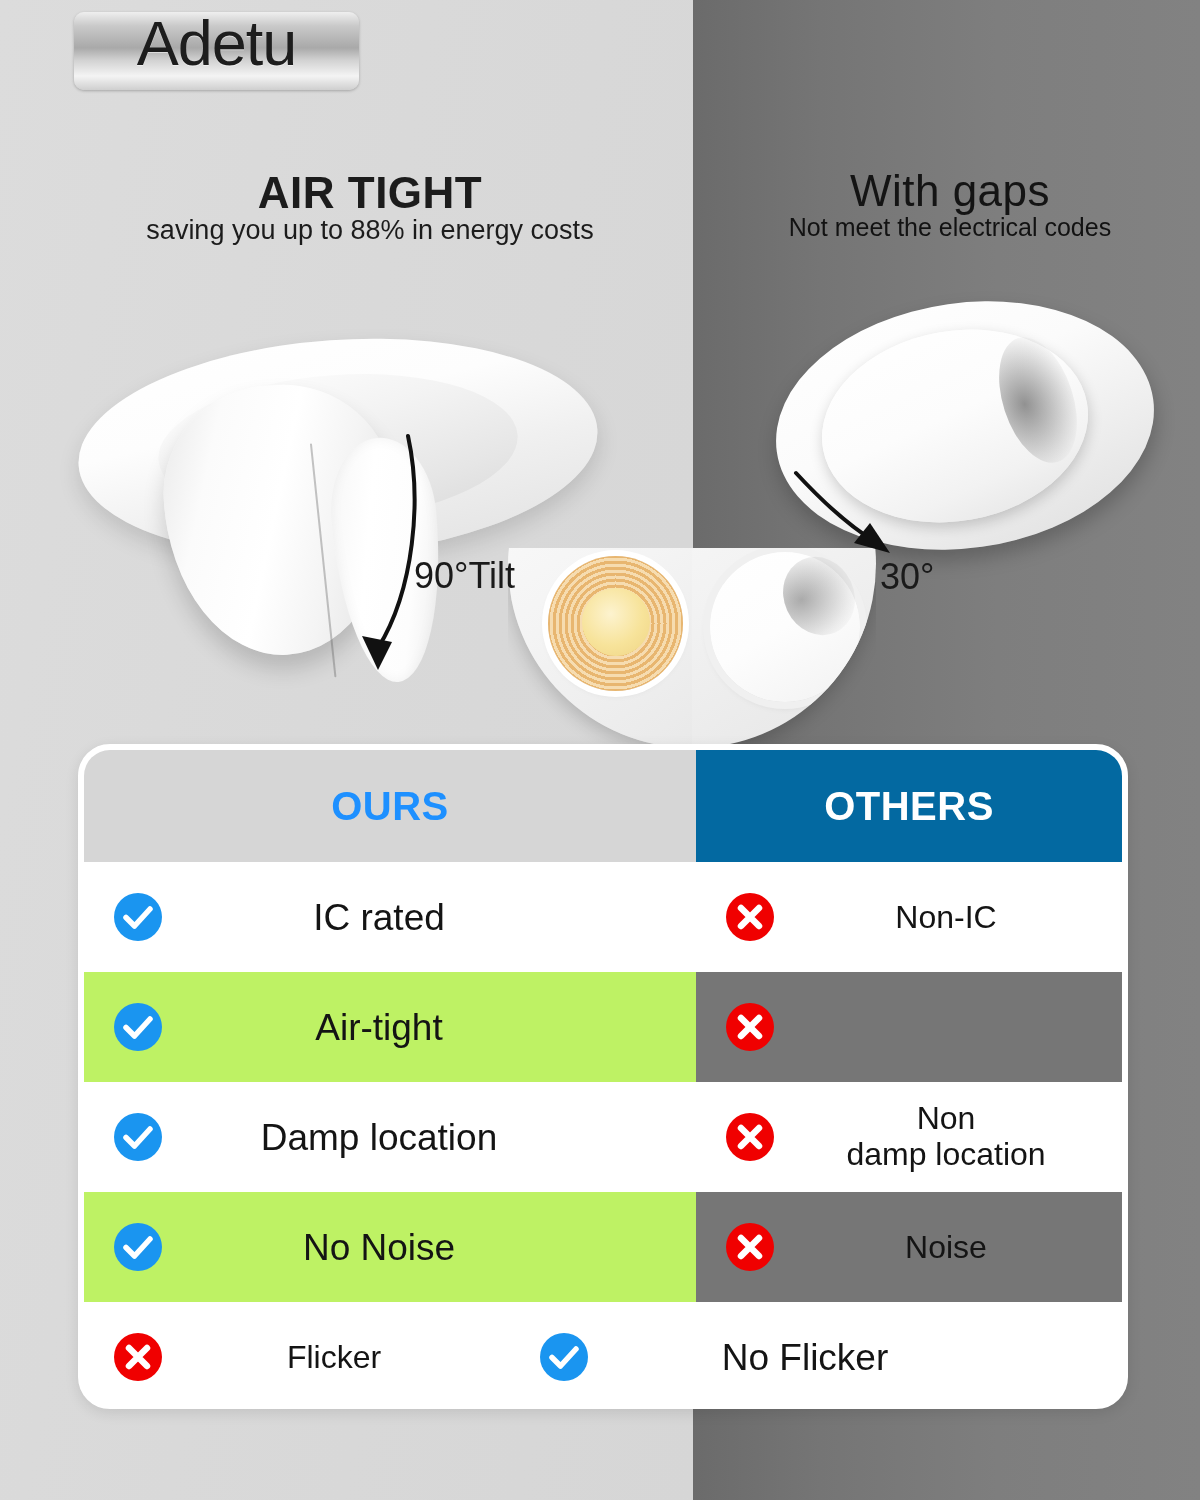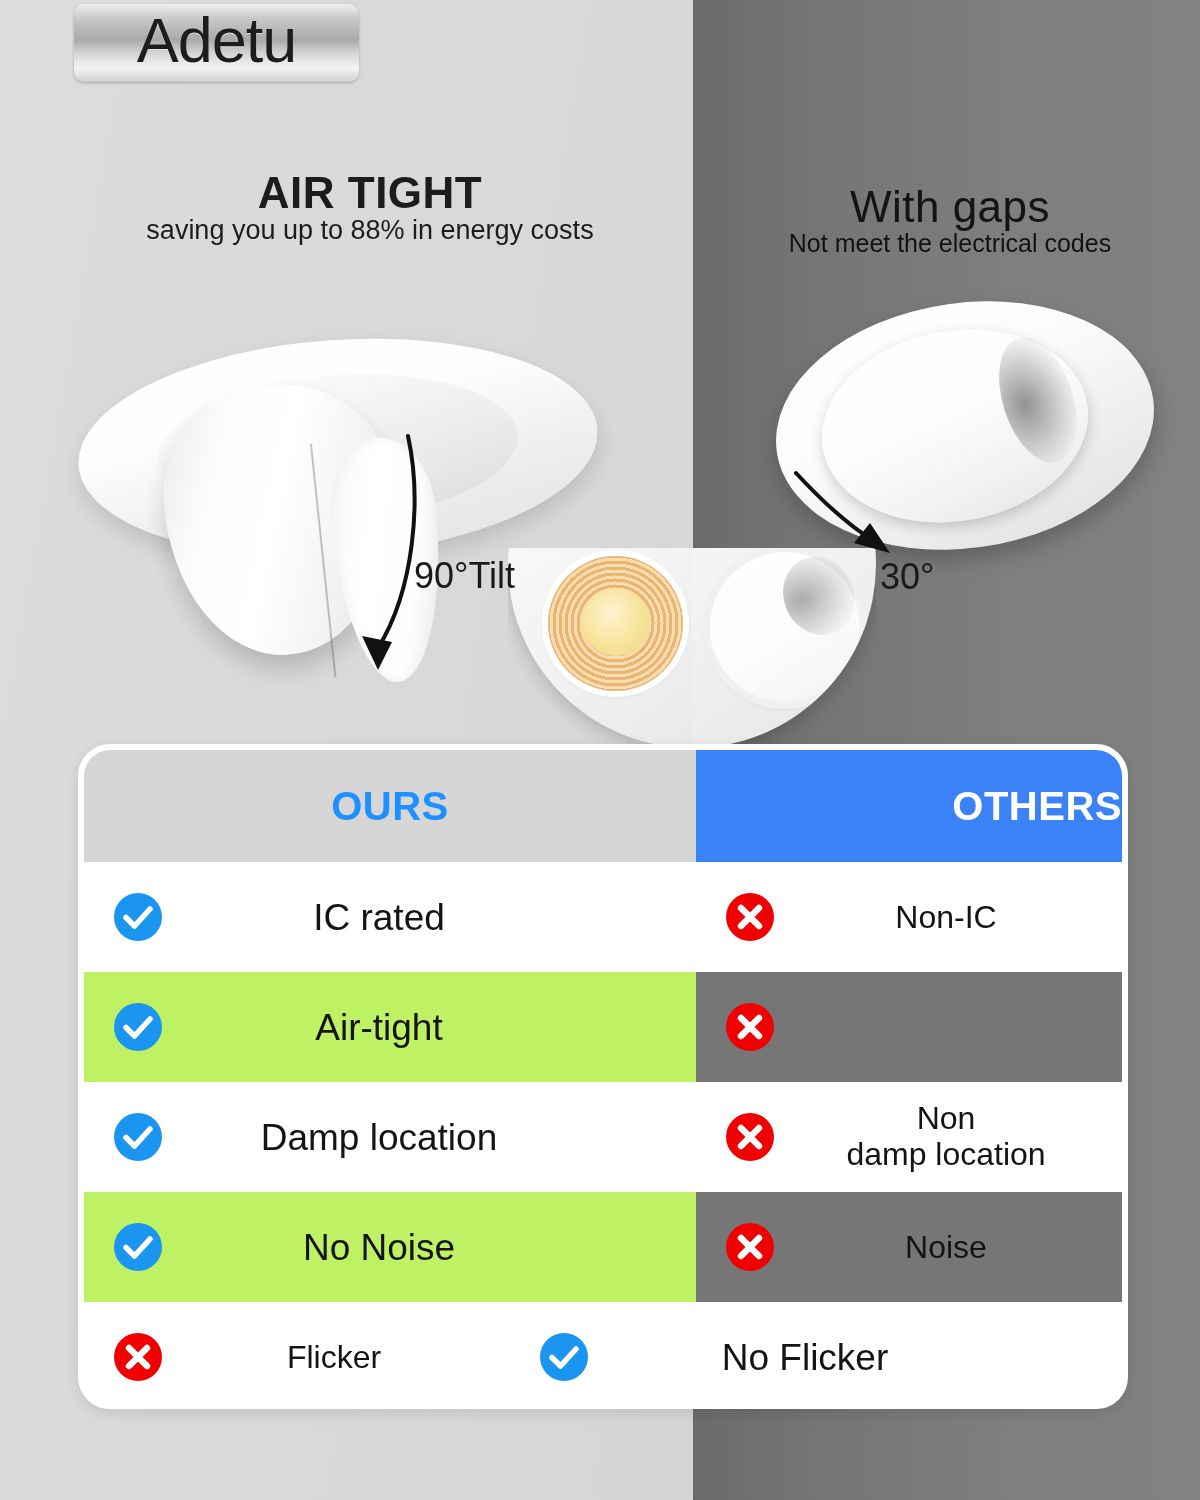--- a/index.html
+++ b/index.html
@@ -16,40 +16,40 @@
     position:absolute; left:0; top:0; width:693px; height:1500px;
     background:linear-gradient(100deg,#dcdcdc 0%,#d9d9d9 45%,#d6d6d6 100%);
   }
   #bg-right {
     position:absolute; left:693px; top:0; width:507px; height:1500px;
     background:linear-gradient(90deg,#6b6b6b 0%,#757575 25%,#7e7e7e 60%,#828282 100%);
   }
 
   
   #logo {
-    position:absolute; left:74px; top:4px; width:285px; height:78px;
+    position:absolute; left:74px; top:12px; width:285px; height:78px;
     border-radius:10px;
     background:linear-gradient(180deg,#efefef 0%,#c9c9c9 18%,#a9a9a9 46%,#d2d2d2 62%,#f4f4f4 82%,#cfcfcf 100%);
     box-shadow:0 1px 3px rgba(0,0,0,.25);
-    display:flex; align-items:center; justify-content:center;
+    display:flex; justify-content:center;
   }
   #logo-text {
     font-size:63px; font-weight:400; letter-spacing:-1px;
     color:#1d1d1d; line-height:1;
     text-shadow:0 1px 0 rgba(255,255,255,.5);
     padding-bottom:6px;
   }
 
   
   .head-block { position:absolute; text-align:center; }
   #head-left { left:60px; top:170px; width:620px; }
   #head-right { left:700px; top:168px; width:500px; }
 
   .head-title { font-size:44px; font-weight:700; color:#1c1c1c; letter-spacing:.5px; line-height:1.05; }
-  #head-right .head-title { font-weight:400; font-size:44px; color:#141414;margin-top:16px; }
+  #head-right .head-title { font-weight:400; font-size:44px; color:#141414; }
   .head-sub { font-size:27px; font-weight:400; color:#1c1c1c; line-height:1.1; }
   #head-right .head-sub { font-size:25px; color:#121212; }
 
   
   #prod-left { position:absolute; left:70px; top:330px; width:540px; height:360px; }
   .pl-trim {  
     position:absolute; left:8px; top:10px; width:520px; height:215px;
     border-radius:50%;
     background:linear-gradient(170deg,#ffffff 0%,#fdfdfd 35%,#f0f0f0 62%,#e2e2e2 100%);
     box-shadow:0 10px 22px rgba(0,0,0,.13);
@@ -169,21 +169,21 @@
   .tcell {
     display:flex; align-items:center;
     min-height:100%;
   }
   .tcell.ours { width:612px; }
   .tcell.others { width:426px; }
 
   
   #thead { height:112px; }
   #thead .ours   { background:#d6d6d6; justify-content:center; }
-  #thead .others { background:#3b82f6; justify-content:flex-end; }
+  #thead .others { background:#0369a1; justify-content:center; }
   .thead-label { font-size:40px; font-weight:700; letter-spacing:.5px; line-height:1; }
   #thead-ours-label   { color:#1e90ff; }
   #thead-others-label { color:#ffffff; }
 
   
   .body-row { height:110px; }
   .body-row .ours   { background:#ffffff; }
   .body-row .others { background:#ffffff; }
   .body-row.shaded .ours   { background:#bef264; }
   .body-row.shaded .others { background:#767676; }

